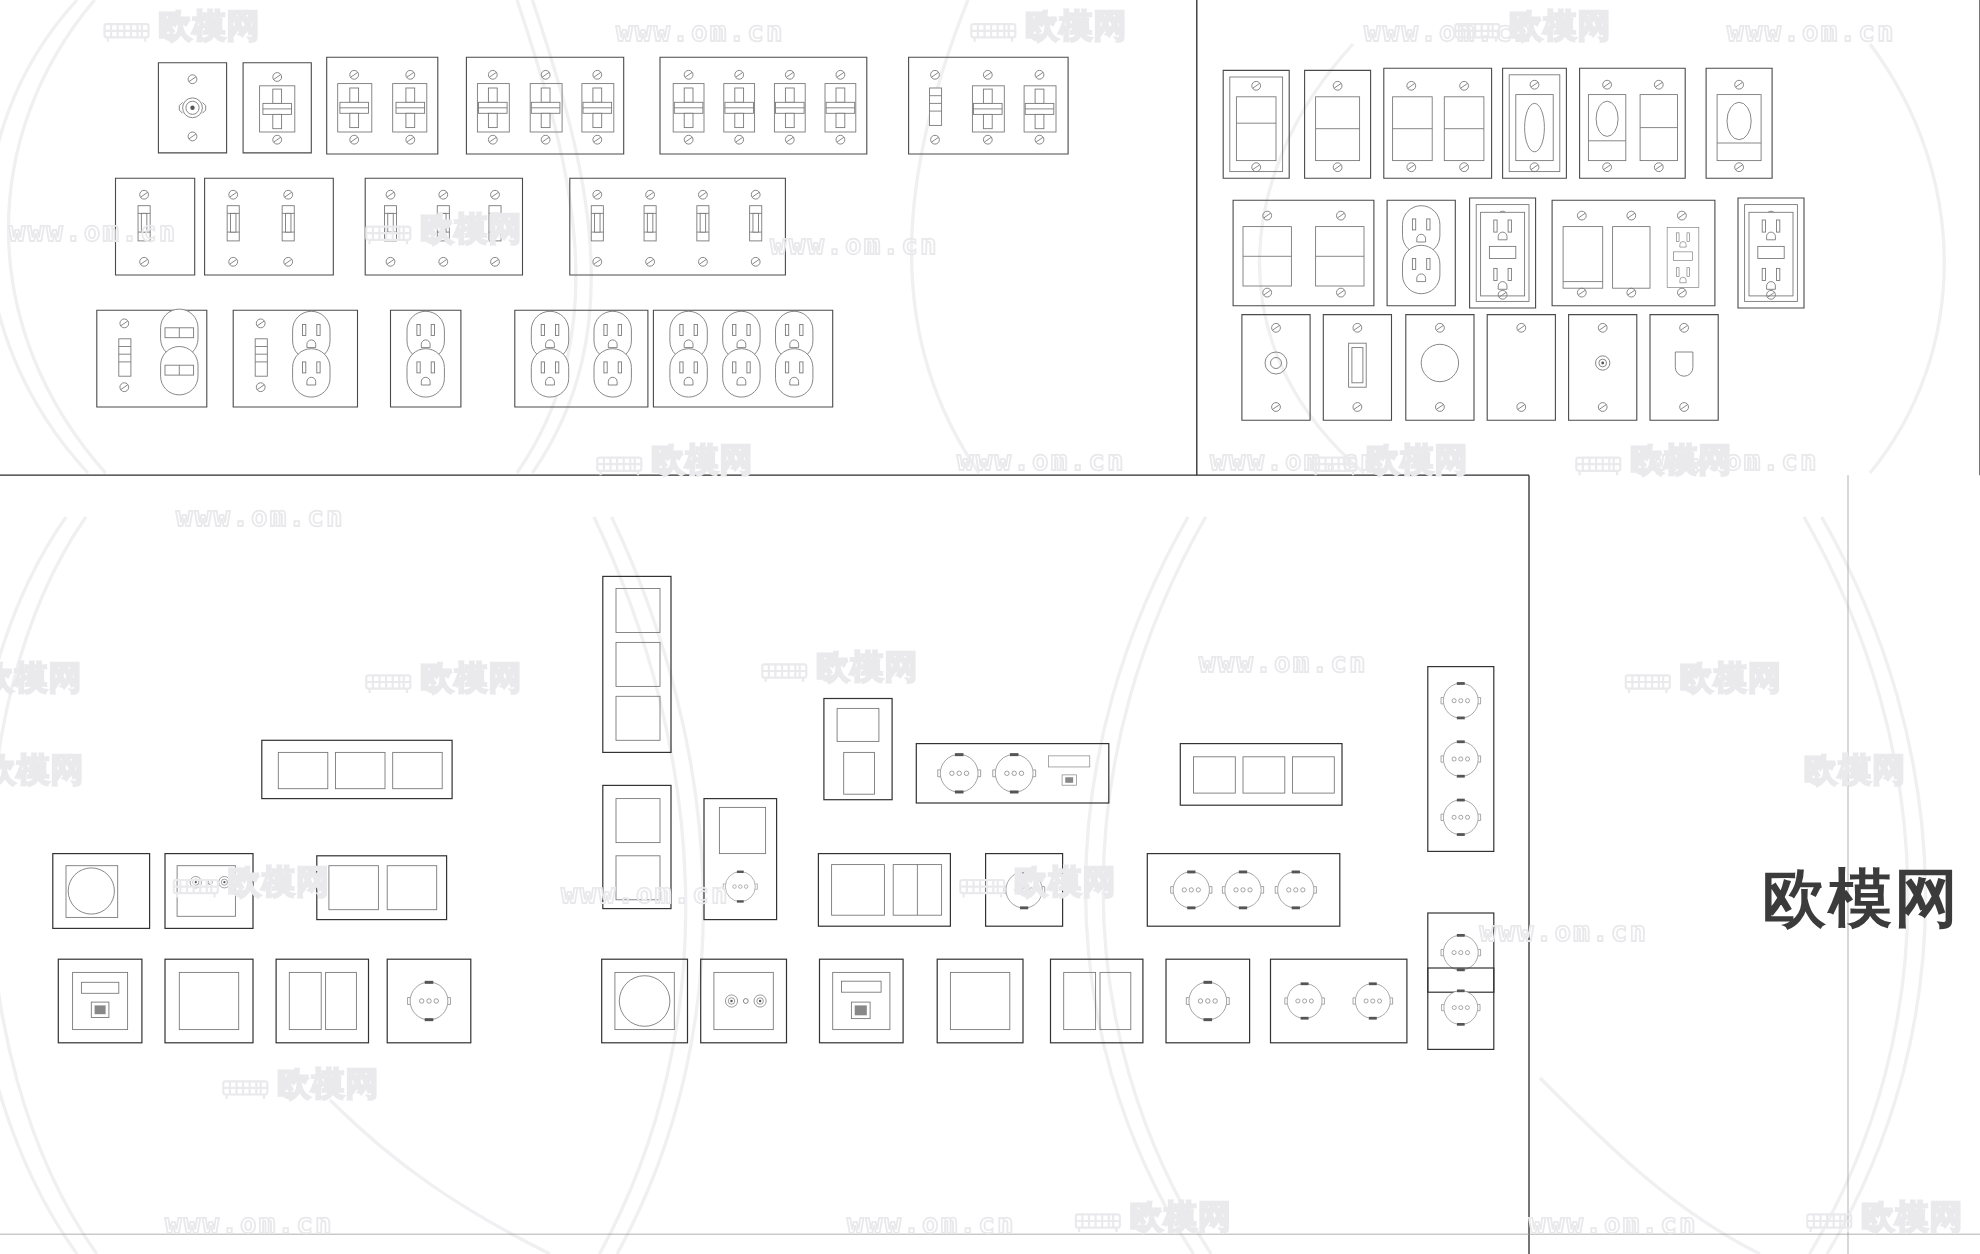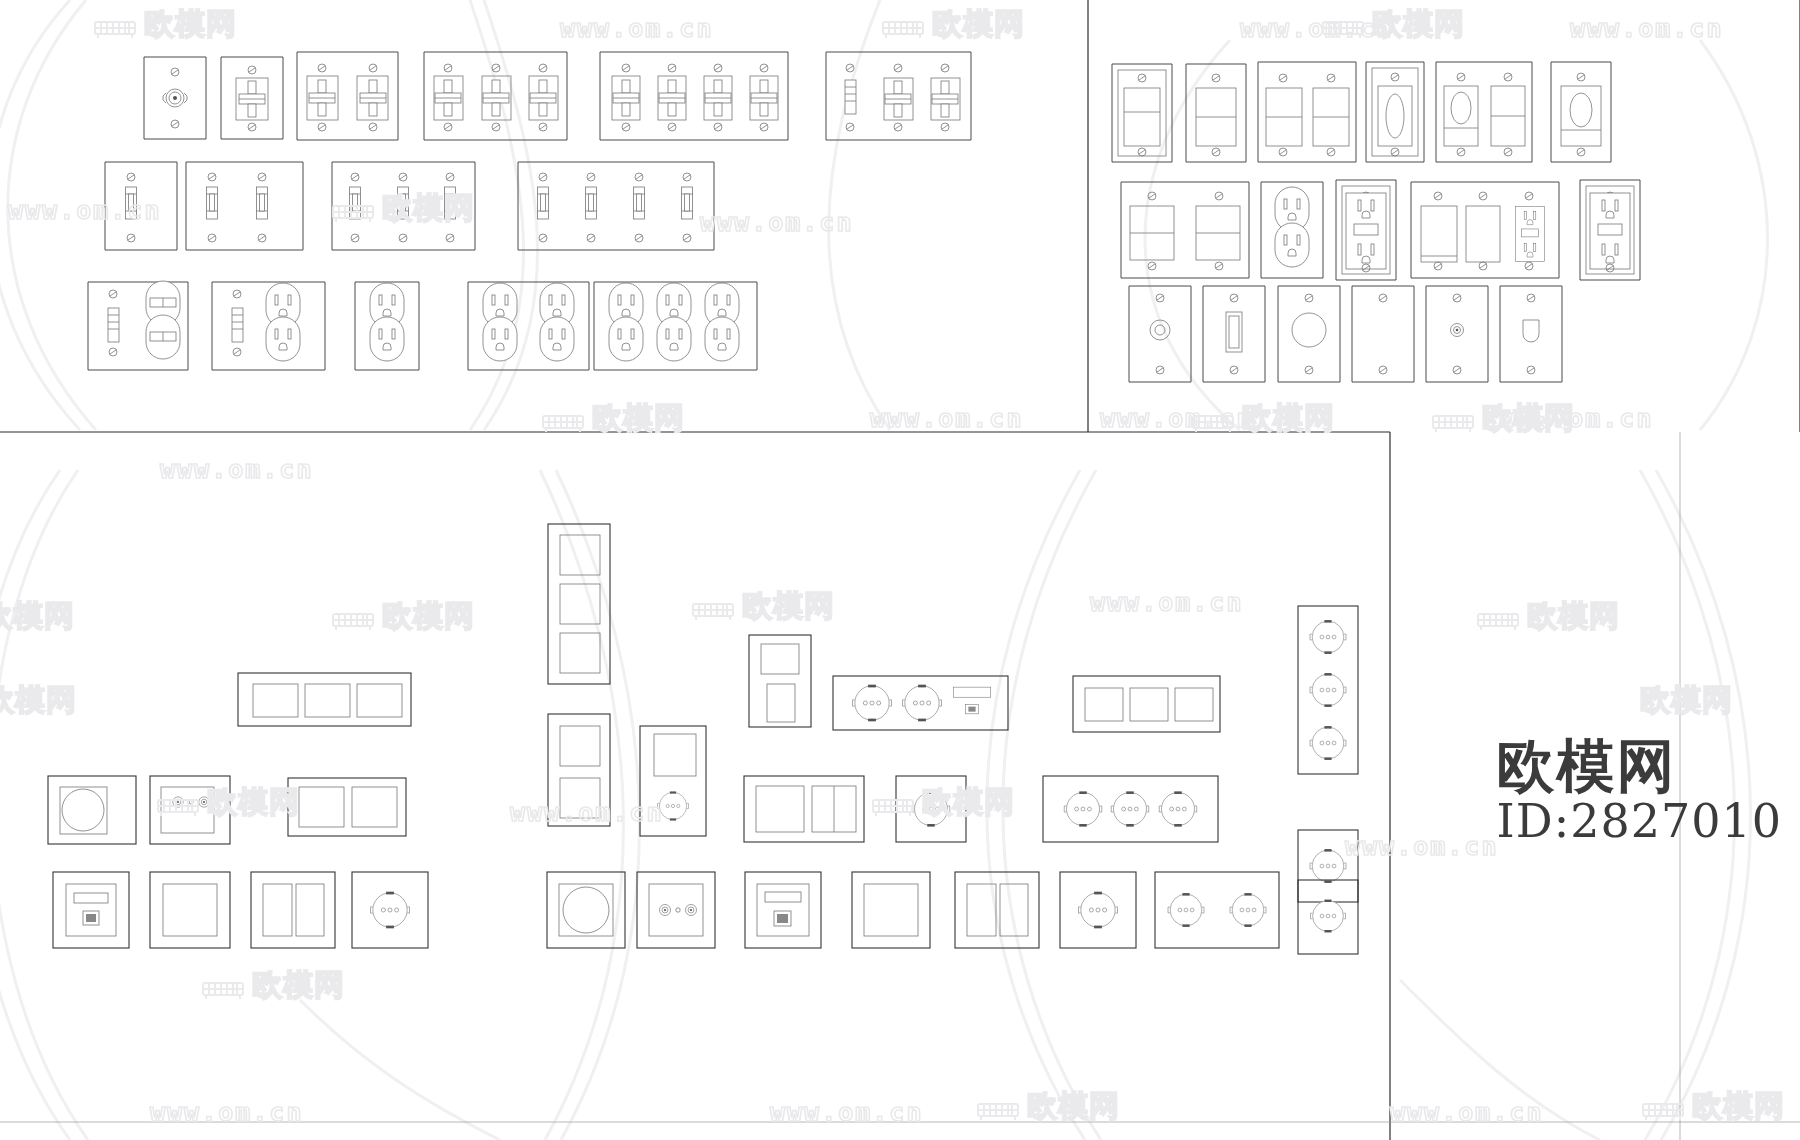--- a/index.html
+++ b/index.html
@@ -890,16 +890,15 @@
               <path d="M3 14 L43 14 M9 8 L9 20 M15 8 L15 20 M21 8 L21 20 M27 8 L27 20 M33 8 L33 20 M37 8 L37 20"></path>
               <path d="M6 20 L6 24 M40 20 L40 24"></path>
             </g>
           </svg></span><span>欧模网</span></div>
     <div class="wm wm-cn" style="left:1640px;top:680px;"><span>欧模网</span></div>
     <div class="wm wm-cn" style="left:-16px;top:680px;"><span>欧模网</span></div>
   </div>
 
   <div class="badge">
     <div class="badge-cn">欧模网</div>
-    <div class="badge-id">ID:2827010</div>
   </div>
 
 </div>
 
 </body></html>

